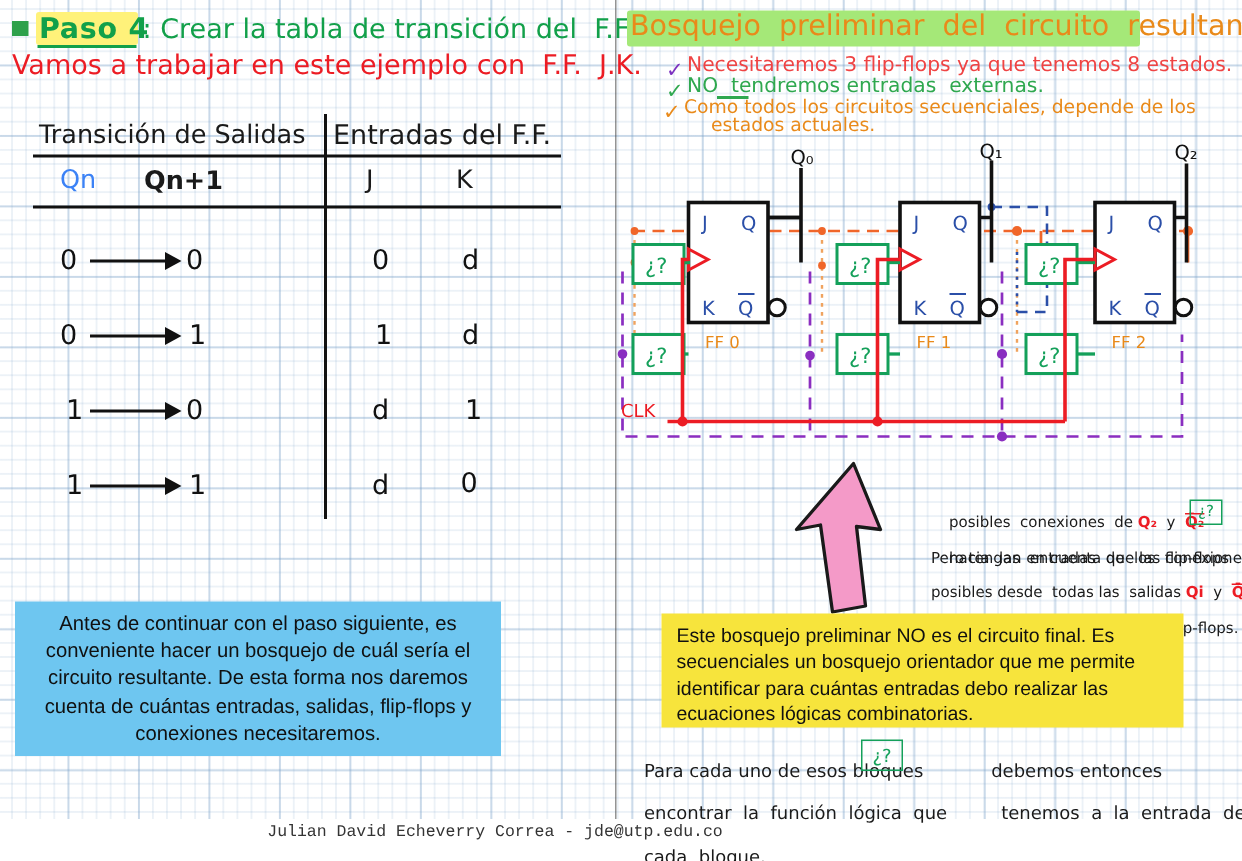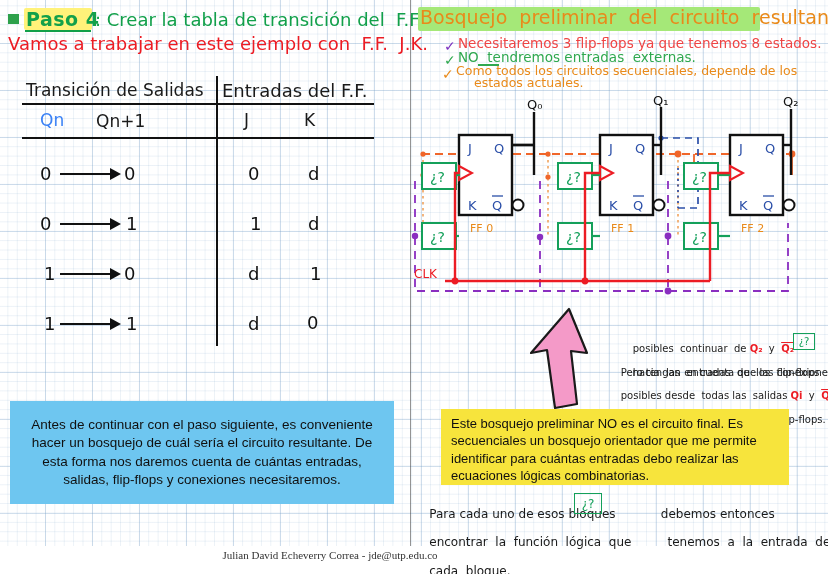--- a/index.html
+++ b/index.html
@@ -58,21 +58,21 @@
     left:95px;top:9px;font-size:18px;color:#12a04a;
   }
   #vamos-line{
     left:8px;top:33px;font-size:18px;color:#ec1c24;
   }
 
   
   #tbl-head-left{left:26px;top:80px;font-size:17px;color:#1a1a1a;}
   #tbl-head-right{left:222px;top:80px;font-size:18px;color:#1a1a1a;}
   #tbl-sub-qn{left:24px;top:110px;font-size:17px;color:#3b82f6;margin-left:16px;}
-  #tbl-sub-qn1{left:96px;top:111px;font-size:17px;color:#1a1a1a;}
+  #tbl-sub-qn1{left:96px;top:111px;font-size:17px;color:#1a1a1a;font-weight:bold;}
   #tbl-sub-j{left:244px;top:110px;font-size:17px;color:#1a1a1a;}
   #tbl-sub-k{left:304px;top:110px;font-size:17px;color:#1a1a1a;}
 
   .rule{position:absolute;background:#111;height:2px;}
   #rule1{left:22px;top:103px;width:352px;}
   #rule2{left:22px;top:137px;width:352px;}
   #tbl-vline{position:absolute;left:216px;top:76px;width:2px;height:270px;background:#111;}
 
   .trow-from{position:absolute;font-family:"DejaVu Sans",sans-serif;font-size:18px;color:#111;}
   .trow-to{position:absolute;font-family:"DejaVu Sans",sans-serif;font-size:18px;color:#111;}
@@ -80,21 +80,21 @@
   .trow-k{position:absolute;font-family:"DejaVu Sans",sans-serif;font-size:18px;color:#111;}
   .arrowline{position:absolute;height:2px;background:#111;}
   .arrowhead{
     position:absolute;width:0;height:0;
     border-top:6px solid transparent;border-bottom:6px solid transparent;
     border-left:11px solid #111;
   }
 
   
   #blue-box{
-    position:absolute;left:10px;top:401px;width:384px;height:103px;
+    position:absolute;left:10px;top:401px;width:324px;height:103px;
     background:#6ec6f0;
     display:flex;align-items:center;justify-content:center;
     padding:12px 10px;box-sizing:border-box;
   }
   #blue-box p{
     margin:0;text-align:center;font-size:13.5px;line-height:1.35;color:#101010;
     font-family:"Liberation Sans", sans-serif;
   }
 
   
@@ -143,21 +143,21 @@
 
   #bottom-note{left:414px;top:493px;font-size:12px;color:#1a1a1a;}
   #bottom-note-box{
     position:absolute;left:574px;top:493px;width:26px;height:19px;
     border:1.5px solid #14a05a;color:#14a05a;font-size:12px;
     display:flex;align-items:center;justify-content:center;
     font-family:"DejaVu Sans",sans-serif;
   }
   #footer{
     position:absolute;left:0;top:549px;width:660px;text-align:center;
-    font-family:Liberation Serif, serif;font-size:11px;color:#333;
+    font-family:Liberation Mono, monospace;font-size:11px;color:#333;
   }
 </style>
 </head>
 <body>
 
 <div id="page">
 
   <div class="paper"></div>
   <div class="paper-bottom"></div>
   <div class="vdivider"></div>
@@ -372,21 +372,21 @@
     <text x="243" y="10" font-family="DejaVu Sans" font-size="13" fill="#111">Q₁</text>
     <text x="373" y="11" font-family="DejaVu Sans" font-size="13" fill="#111">Q₂</text>
   </svg>
 
   <svg id="pink-arrow" viewBox="0 0 80 105">
     <path d="M30,103 L22,45 L6,48 L44,4 L62,48 L46,46 L52,99 z" fill="#f49ac8" stroke="#1a1a1a" stroke-width="2.2" stroke-linejoin="round"></path>
   </svg>
 
   <div class="hw" id="note1">
     <br>
-    <span>posibles  continuar  de </span><span class="inline-q">Q₂</span><span>  y  </span><span class="inline-qbar">Q̄₂</span><br>
+    <span>posibles  conexiones  de </span><span class="inline-q">Q₂</span><span>  y  </span><span class="inline-qbar">Q̄₂</span><br>
     <span>hacia  las  entradas  de  los  flip-flops</span>
   </div>
   <div id="note1-box">¿?</div>
 
   <div class="hw" id="note2">
     <span>Pero tengan en cuenta que las conexiones  son</span><br>
     <span>posibles desde  todas las  salidas </span><span class="inline-q">Qi</span><span>  y  </span><span class="inline-qbar">Q̄i</span><br>
     <span>hacia todas las entradas de los flip-flops.</span>
   </div>
 

